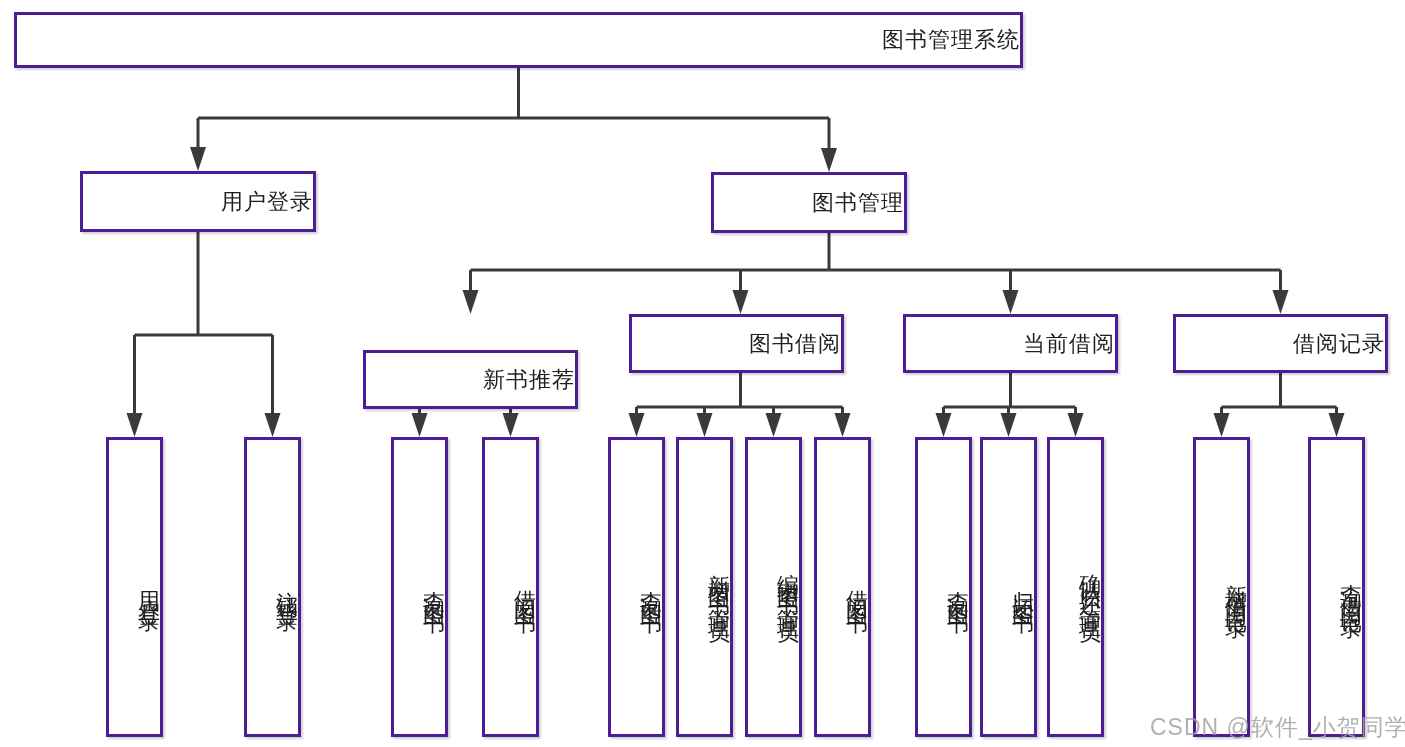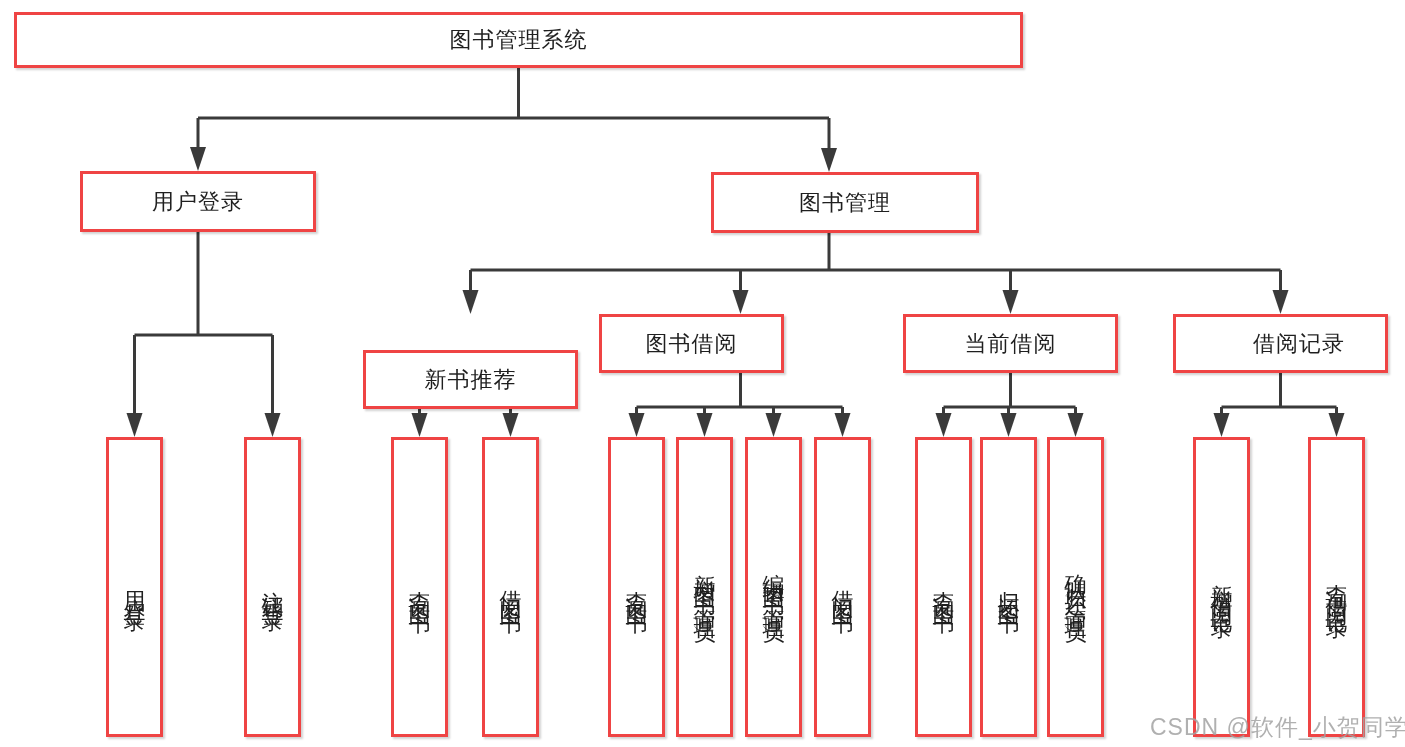--- a/index.html
+++ b/index.html
@@ -23,25 +23,25 @@
     stroke-width: 3;
   }
   .wires polygon {
     fill: #3a3a3a;
     stroke: none;
   }
   .box {
     position: absolute;
     box-sizing: border-box;
     background: #ffffff;
-    border: 3px solid #ef4444;
+    border: 3px solid #4c1d95;
     box-shadow: 2px 2px 2px rgba(0,0,0,0.18);
     display: flex;
     align-items: center;
-    justify-content: center;
+    justify-content: flex-end;
   }
   .lbl {
     font-size: 22px;
     letter-spacing: 1px;
     white-space: nowrap;
     color: #1f1f1f;
   }
   .vbox .lbl {
     writing-mode: vertical-rl;
     text-orientation: mixed;
@@ -109,28 +109,28 @@
     </g>
   </svg>
 
   <div class="box" style="left:14px; top:12px; width:1009px; height:56px;">
     <span class="lbl">图书管理系统</span>
   </div>
 
   <div class="box" style="left:80px; top:171px; width:236px; height:61px;">
     <span class="lbl">用户登录</span>
   </div>
-  <div class="box" style="left:711px; top:172px; width:268px; height:61px;">
+  <div class="box" style="left:711px; top:172px; width:196px; height:61px;">
     <span class="lbl">图书管理</span>
   </div>
 
   <div class="box" style="left:363px; top:314px; width:215px; height:59px;margin-top:36px;">
     <span class="lbl">新书推荐</span>
   </div>
-  <div class="box" style="left:599px; top:314px; width:185px; height:59px;">
+  <div class="box" style="left:629px; top:314px; width:215px; height:59px;">
     <span class="lbl">图书借阅</span>
   </div>
   <div class="box" style="left:903px; top:314px; width:215px; height:59px;">
     <span class="lbl">当前借阅</span>
   </div>
   <div class="box" style="left:1173px; top:314px; width:215px; height:59px;padding-left:37px;">
     <span class="lbl">借阅记录</span>
   </div>
 
   <div class="box vbox" style="left:106px; top:437px; width:57px; height:300px;">

